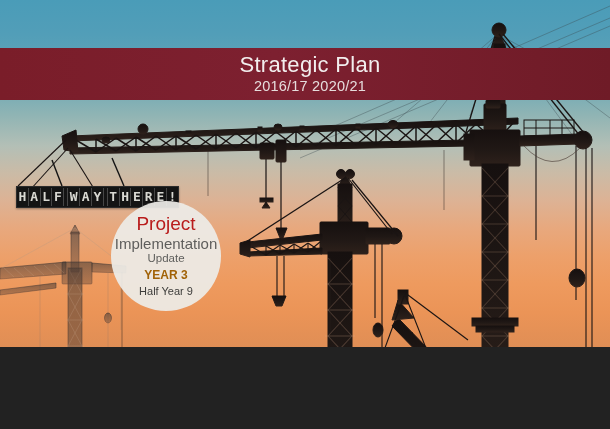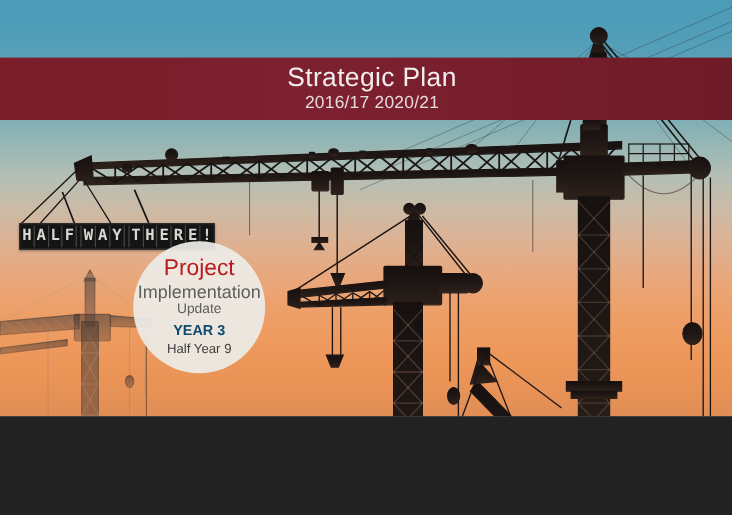--- a/index.html
+++ b/index.html
@@ -149,21 +149,21 @@
   }
   .b-update {
     font-size: 11.5px;
     color: #5e5e5c;
     font-weight: 400;
     line-height: 1.18;
     margin-bottom: 2px;
   }
   .b-year {
     font-size: 12px;
-    color: #0c4a6e;
+    color: #a16207;
     font-weight: 700;
     line-height: 1.25;
   }
   .b-half {
     font-size: 11px;
     color: #3d3d3b;
     font-weight: 400;
     line-height: 1.3;
     margin-top: 1px;
   }

